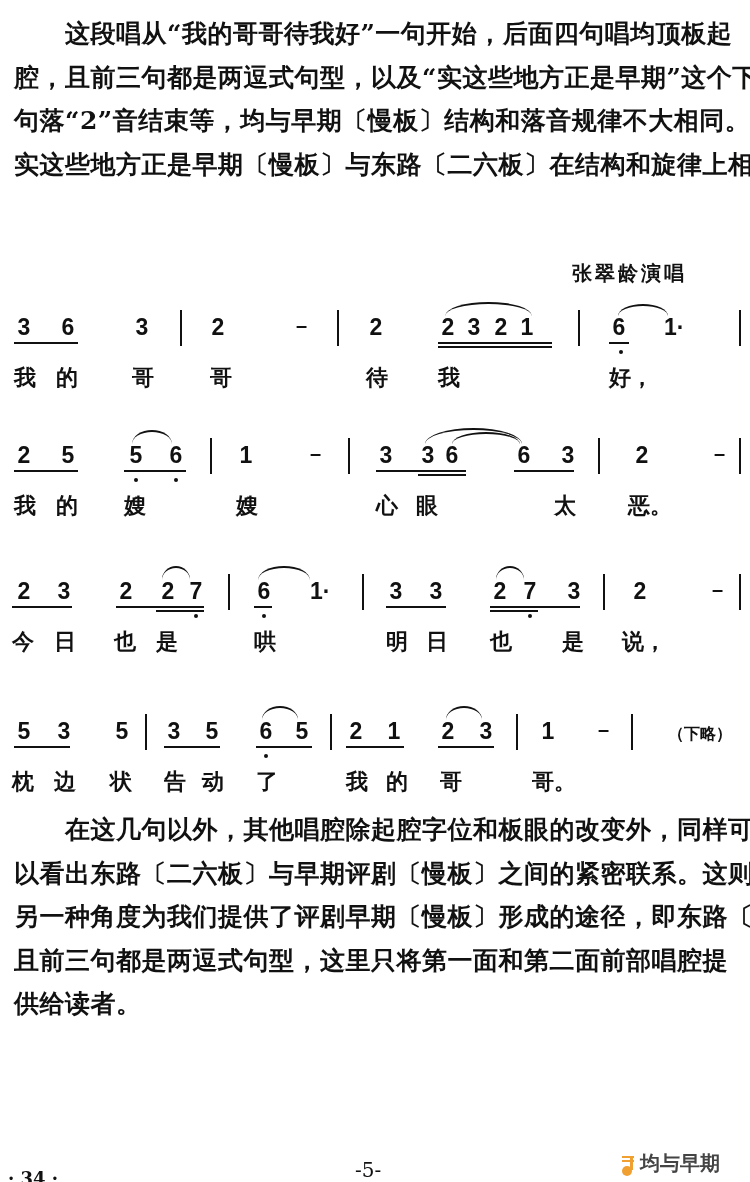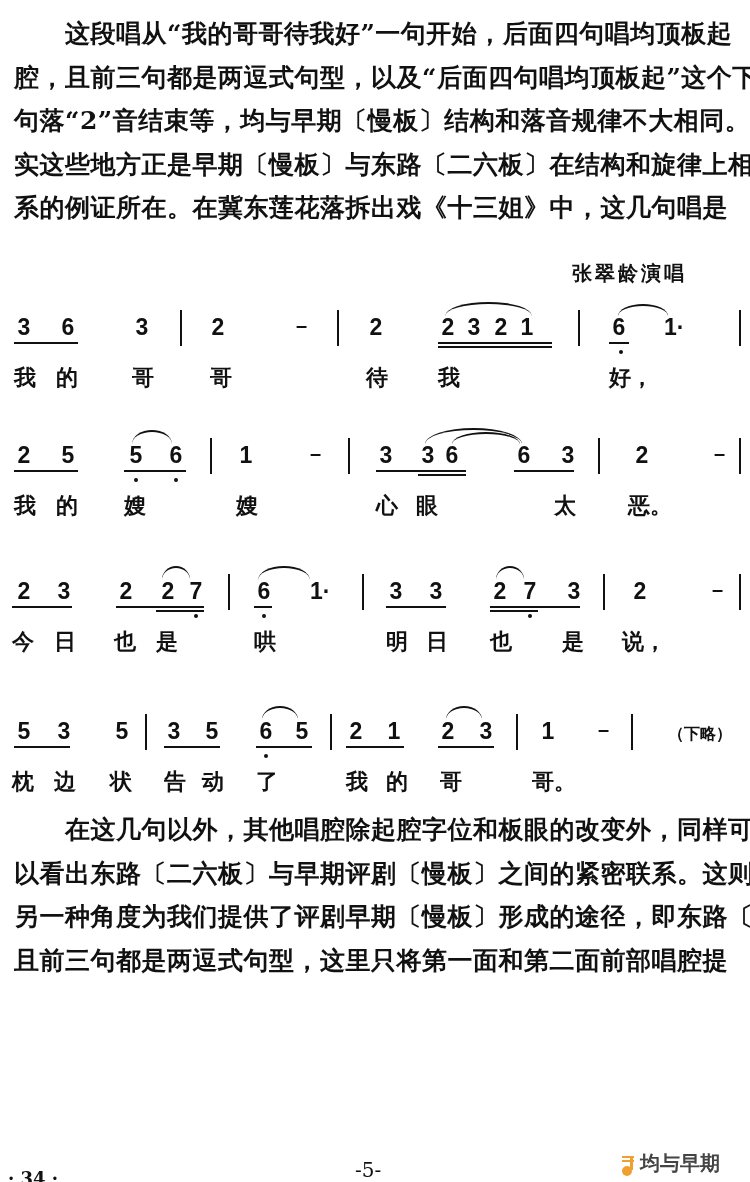--- a/index.html
+++ b/index.html
@@ -25,24 +25,23 @@
   .page-left { position: absolute; left: 8px; top: 1168px; font-size: 18px; font-weight: bold; }
   .watermark { position: absolute; left: 620px; top: 1150px; display: flex; align-items: center; gap: 4px;
                font-family: "DejaVu Sans", sans-serif; font-size: 20px; color: #444; font-weight: bold; }
   .wm-icon { width: 16px; height: 20px; position: relative; }
 </style>
 </head>
 <body>
 
 <div class="para" id="para1" style="top:12px;">
     <span class="line">　　这段唱从“我的哥哥待我好”一句开始，后面四句唱均顶板起</span>
-    <span class="line">腔，且前三句都是两逗式句型，以及“后面四句唱均顶板起”这个下</span>
+    <span class="line">腔，且前三句都是两逗式句型，以及“实这些地方正是早期”这个下</span>
     <span class="line">句落“2”音结束等，均与早期〔慢板〕结构和落音规律不大相同。其</span>
     <span class="line">实这些地方正是早期〔慢板〕与东路〔二六板〕在结构和旋律上相联</span>
-    <span class="line">系的例证所在。在冀东莲花落拆出戏《十三姐》中，这几句唱是</span>
   </div>
 
 <div class="credit">张翠龄演唱</div>
 
 <div id="score">
     <div class="score-row" style="top: 300px;">
       <div class="note" style="left: 16px; top: 14px;">3</div>
       <div class="note" style="left: 60px; top: 14px;">6</div>
       <div class="note" style="left: 134px; top: 14px;">3</div>
       <div class="note" style="left: 210px; top: 14px;">2</div>
@@ -192,20 +191,21 @@
     </div>
   </div>
 
 <div class="note-extra" style="left:668px; top:724px;">（下略）</div>
 
 <div class="para" id="para2" style="top:808px;">
     <span class="line">　　在这几句以外，其他唱腔除起腔字位和板眼的改变外，同样可</span>
     <span class="line">以看出东路〔二六板〕与早期评剧〔慢板〕之间的紧密联系。这则从</span>
     <span class="line">另一种角度为我们提供了评剧早期〔慢板〕形成的途径，即东路〔二</span>
     <span class="line">且前三句都是两逗式句型，这里只将第一面和第二面前部唱腔提</span>
+    <span class="line">供给读者。</span>
   </div>
 
 <div class="page-left">· 34 ·</div>
 <div class="page-num">-5-</div>
 
 <div class="watermark">
   <span class="wm-icon">
     <svg width="16" height="22" viewBox="0 0 16 22">
       <rect x="2" y="2" width="12" height="2" fill="#f0a030"></rect>
       <rect x="2" y="6" width="12" height="2" fill="#f0a030"></rect>

